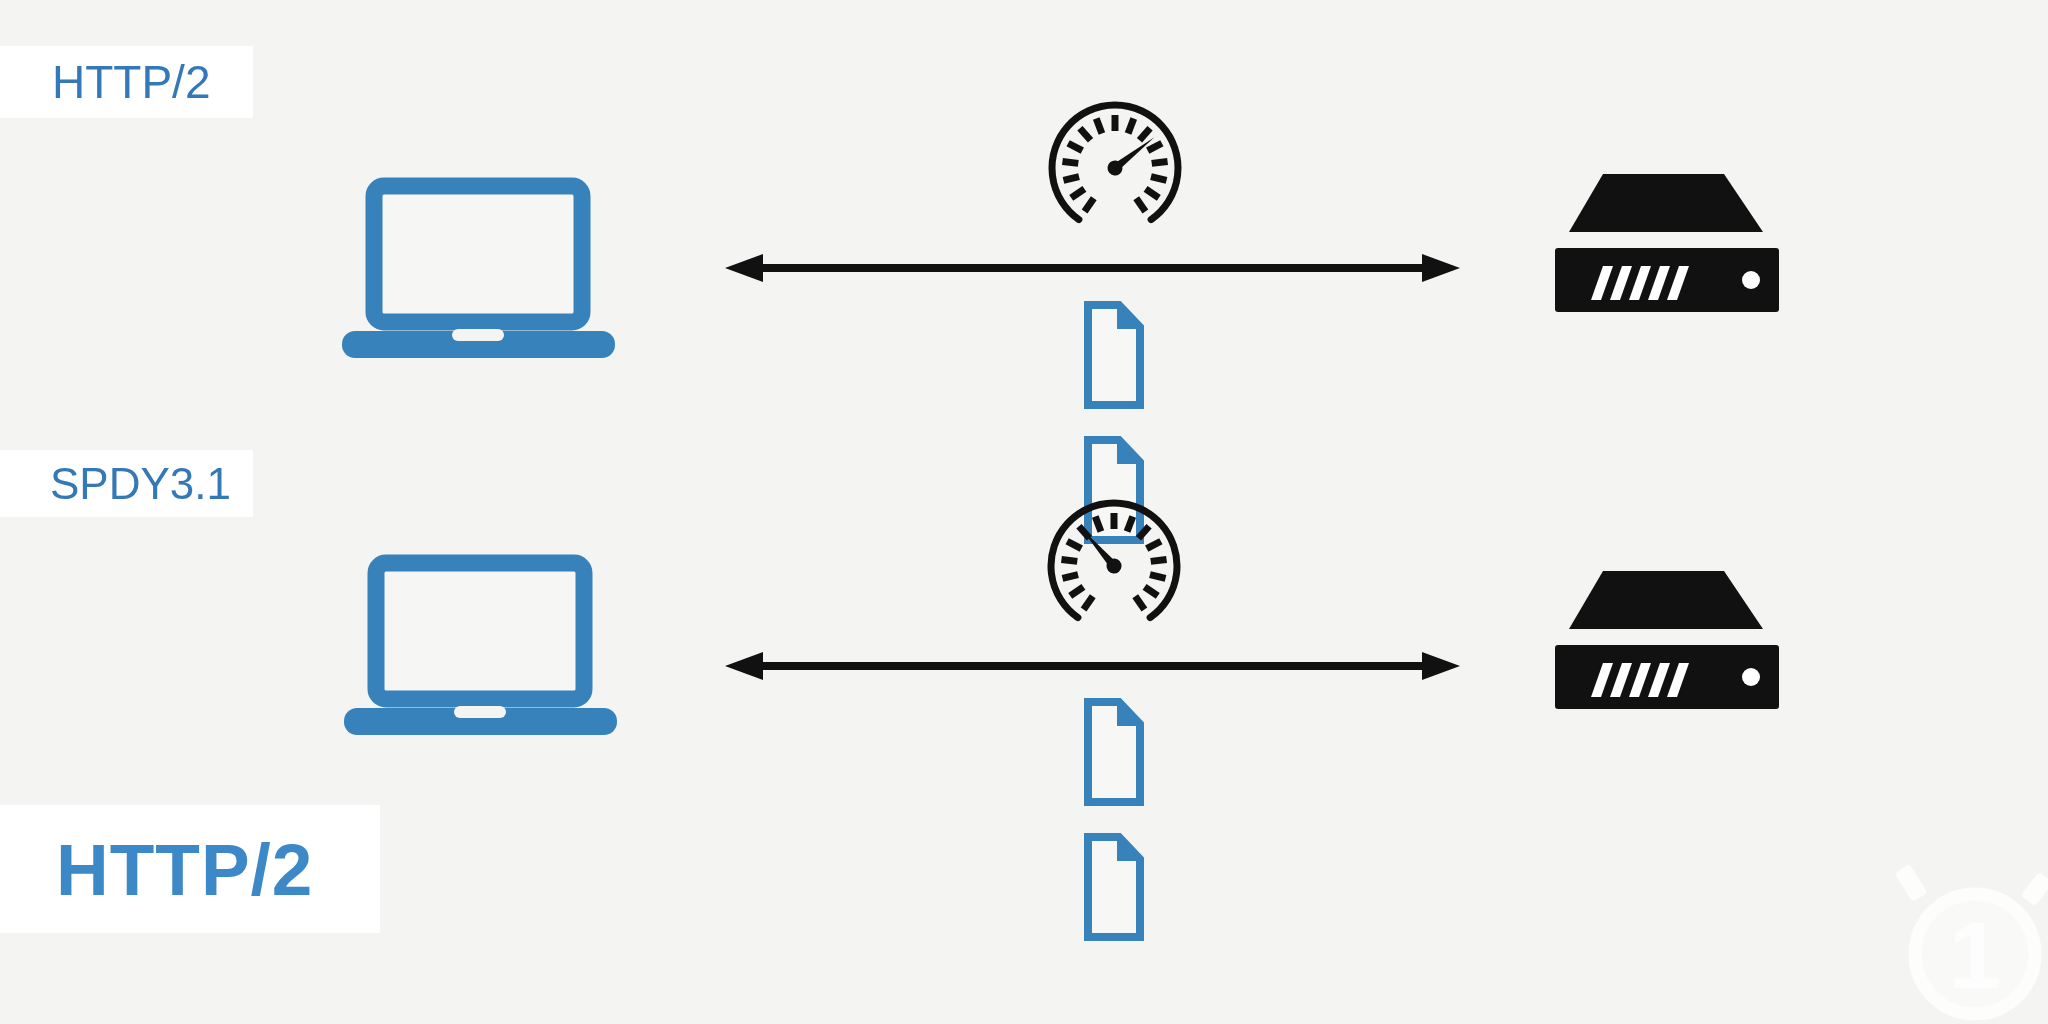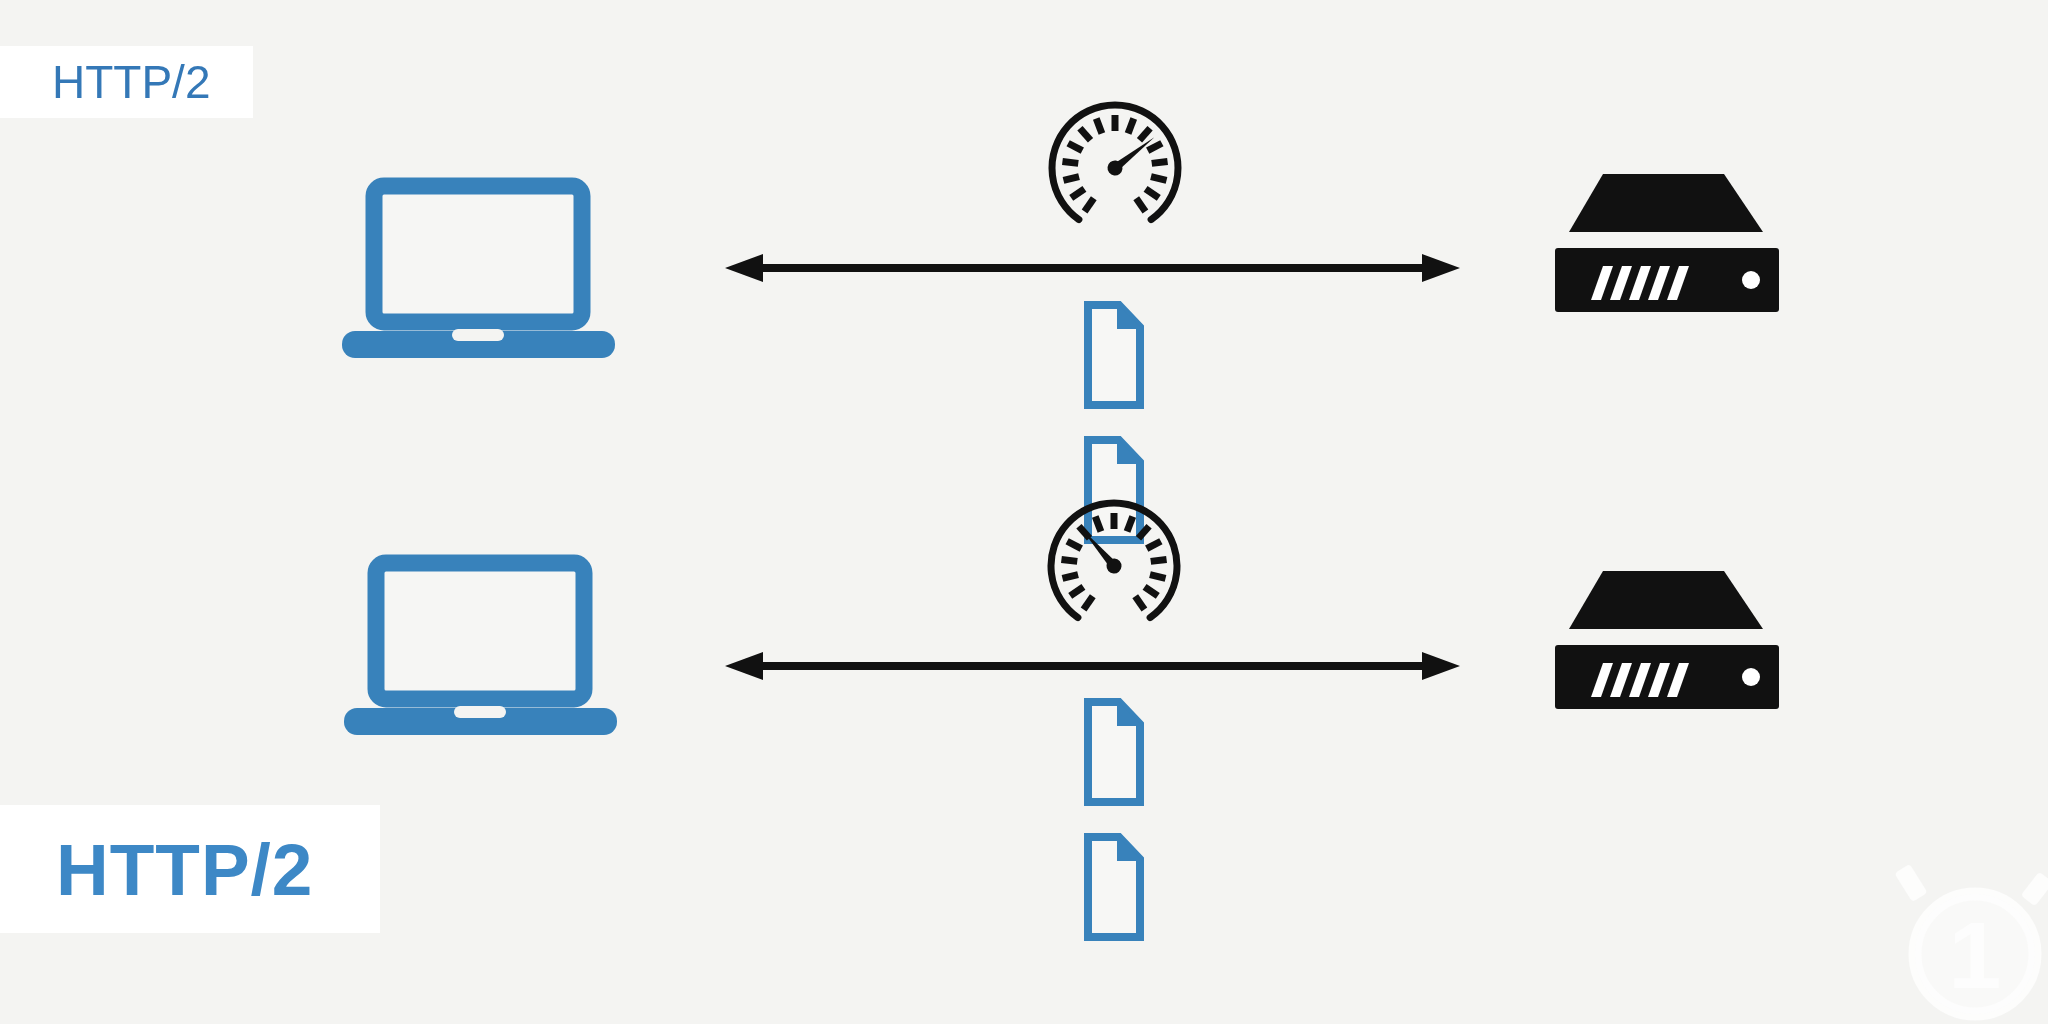--- a/index.html
+++ b/index.html
@@ -99,20 +99,23 @@
     <polygon class="black-fill" points="48,2 169,2 208,60 14,60"></polygon>
     <rect class="black-fill" x="0" y="76" width="224" height="64" rx="3"></rect>
     <polygon fill="#ffffff" points="48,94 58,94 46,128 36,128"></polygon>
     <polygon fill="#ffffff" points="67,94 77,94 65,128 55,128"></polygon>
     <polygon fill="#ffffff" points="86,94 96,94 84,128 74,128"></polygon>
     <polygon fill="#ffffff" points="105,94 115,94 103,128 93,128"></polygon>
     <polygon fill="#ffffff" points="124,94 134,94 122,128 112,128"></polygon>
     <circle fill="#ffffff" cx="196" cy="108" r="9"></circle>
   </svg>
 
+  <div id="label-row2" class="abs label-box">
+    <span>SPDY3.1</span>
+  </div>
 
   <svg class="abs" style="left:344px;top:555px;" width="275" height="180" viewBox="0 0 275 180">
     <rect x="32" y="8" width="208" height="136" rx="10" fill="#f6f6f4" stroke="#3882bb" stroke-width="17"></rect>
     <rect x="0" y="153" width="273" height="27" rx="13" class="blue-fill"></rect>
     <rect x="110" y="151" width="52" height="12" rx="6" fill="#f4f4f2"></rect>
   </svg>
 
   <svg class="abs" style="left:1029px;top:491px;" width="170" height="150" viewBox="0 0 170 150">
     <g transform="translate(85,75)">
       <path class="gauge-ring" d="M -36.1 51.6 A 63 63 0 1 1 36.1 51.6"></path>

